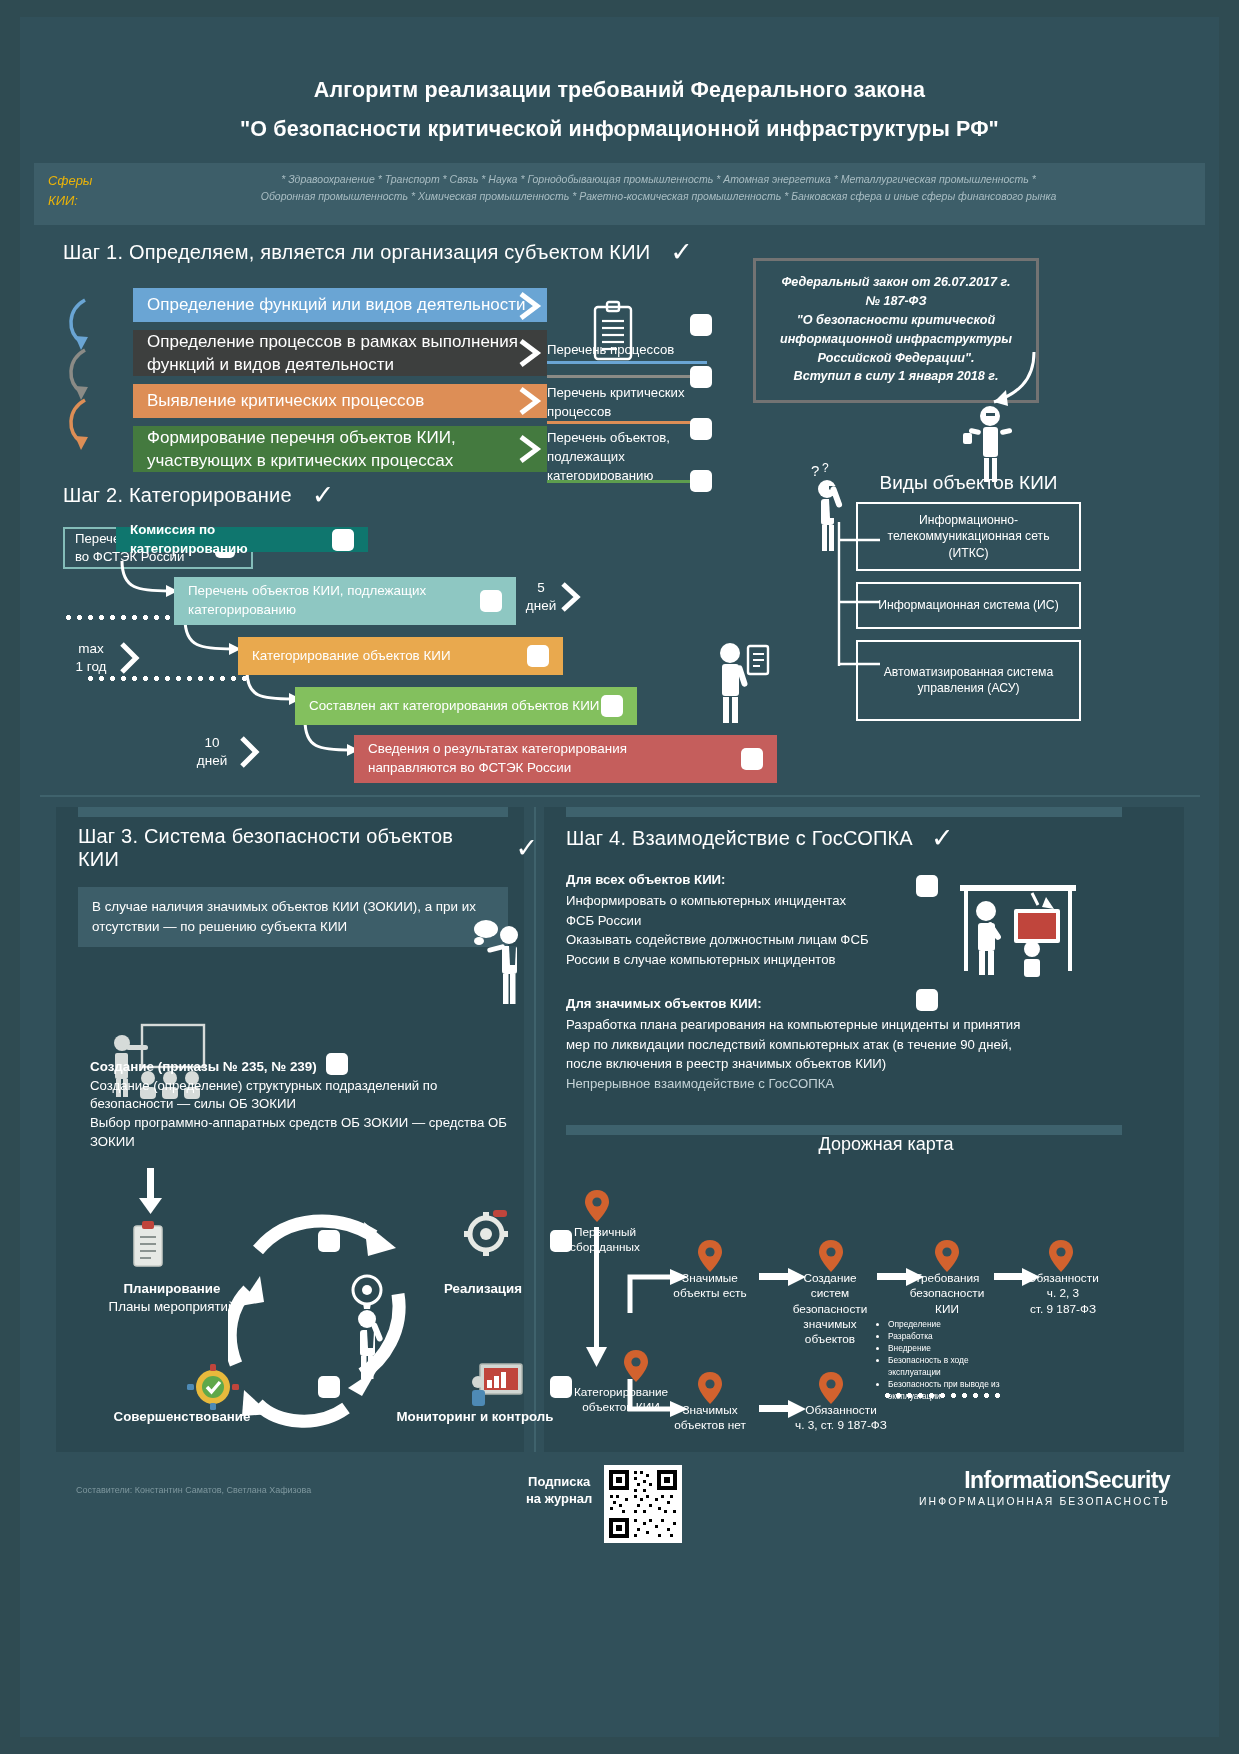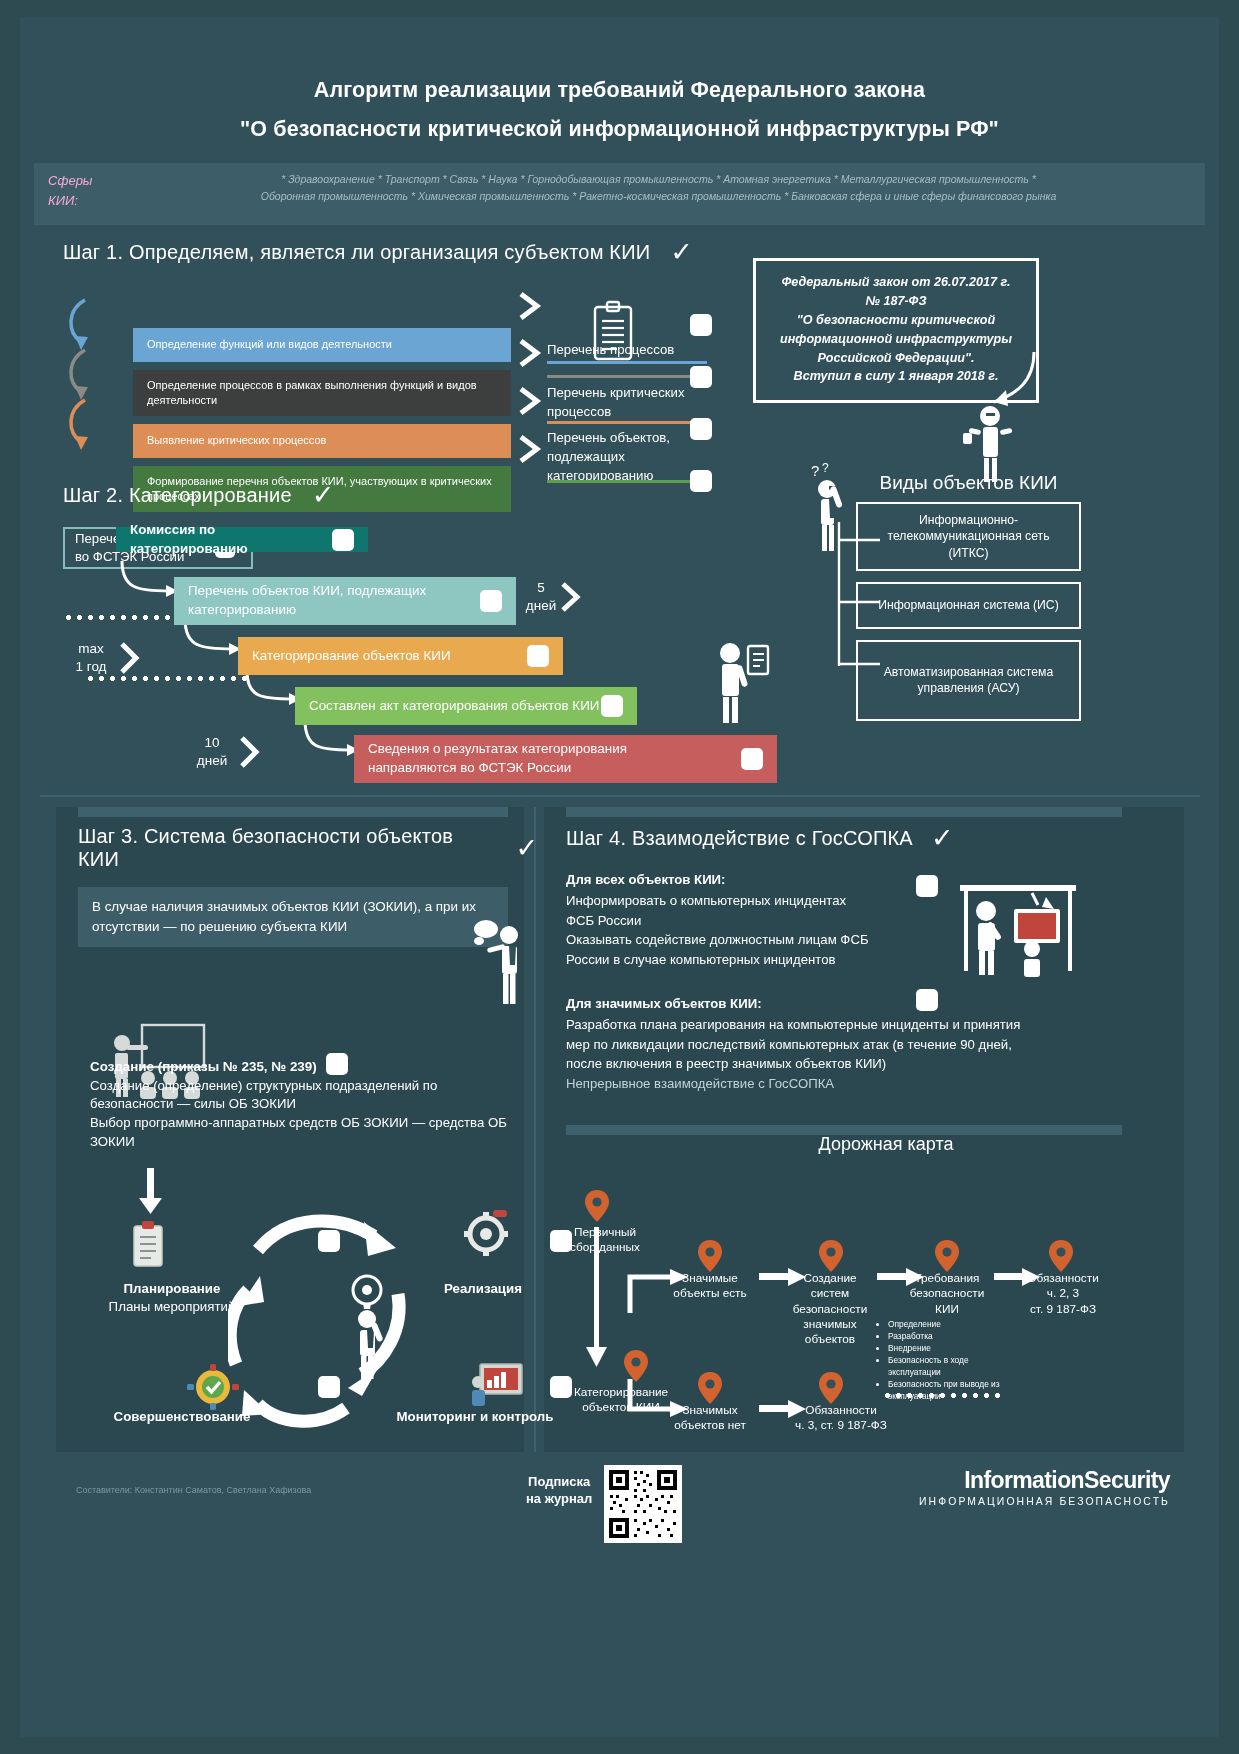--- a/index.html
+++ b/index.html
@@ -20,58 +20,58 @@
   
   .title-wrap { padding-top: 58px; text-align: center; }
   .title-line { font-size: 21.5px; font-weight: bold; line-height: 1.45; letter-spacing: .1px;}
   .spheres {
     margin: 18px 14px 0 14px;
     background: #3d5e69;
     padding: 8px 14px 10px 14px;
     display: flex; align-items: flex-start;
     min-height: 62px;
   }
-  .spheres-label { font-style: italic; color: #f9a8d4; font-size: 13px; line-height: 1.55; width: 78px; flex: none; }
+  .spheres-label { font-style: italic; color: #eab308; font-size: 13px; line-height: 1.55; width: 78px; flex: none; }
   .spheres-text { flex: 1; font-style: italic; color: #a9bdc3; font-size: 10.5px; line-height: 1.62; text-align: center; }
 
   
   .sec-title { font-size: 20px; letter-spacing: .2px; }
   .check { font-size: 27px; line-height: 1; font-weight: 300; }
   .cbox {
     width: 22px; height: 22px; background: #fff; border-radius: 5px; flex: none;
   }
   .cbox.sm { width: 20px; height: 20px; border-radius: 5px; }
 
   
   .step1 { position: absolute; left: 43px; top: 222px; width: 1120px; }
   .s1head { display: flex; align-items: center; }
   .s1head .sec-title { margin-right: 20px; }
   .s1grid { position: relative; margin-top: 22px; height: 190px; }
   .bar {
-    position: absolute; left: 70px; width: 378px;
+    position: absolute; left: 70px; width: 414px;
     display: flex; align-items: center; padding: 0 14px;
-    font-size: 11px; line-height: 1.38; margin-top: 40px;
+    font-size: 17px; line-height: 1.38;
   }
   .bar.b1 { top: 0;   height: 34px; background: #6aa5d4; }
   .bar.b2 { top: 42px; height: 46px; background: #3d3f3e; }
   .bar.b3 { top: 96px; height: 34px; background: #dd8e56; }
   .bar.b4 { top: 138px; height: 46px; background: #447a3f; }
   .arrowchev { position: absolute; left: 455px; }
   .out { position: absolute; left: 484px; width: 160px; font-size: 13.2px; line-height: 1.45; }
   .outrule { position: absolute; left: 484px; width: 160px; height: 3px; }
 
   .s1checks { position: absolute; left: 627px; top: 26px; }
   .s1checks .cbox { margin-bottom: 30px; }
 
   .clipboard { position: absolute; left: 526px; top: 12px; }
 
   
   .bubble {
     position: absolute; left: 733px; top: 241px; width: 286px;
-    border: 3px solid #ffffff; background: #31505a;
+    border: 3px solid #737373; background: #31505a;
     padding: 12px 14px 14px 14px; text-align: center;
     font-style: italic; font-weight: bold; font-size: 12.6px; line-height: 1.5;
   }
   .bubble-tail { position: absolute; left: 940px; top: 335px; }
   .person-law { position: absolute; left: 940px; top: 388px; }
 
   
   .kiitypes { position: absolute; left: 791px; top: 455px; width: 270px; }
   .kiitypes .hdr { font-size: 19px; text-align: center; margin-left: 45px; margin-bottom: 8px;}
   .kbox { border: 2px solid #fff; padding: 8px 10px; text-align: center; font-size: 12.2px; line-height: 1.35; margin-bottom: 11px; margin-left: 45px;}

